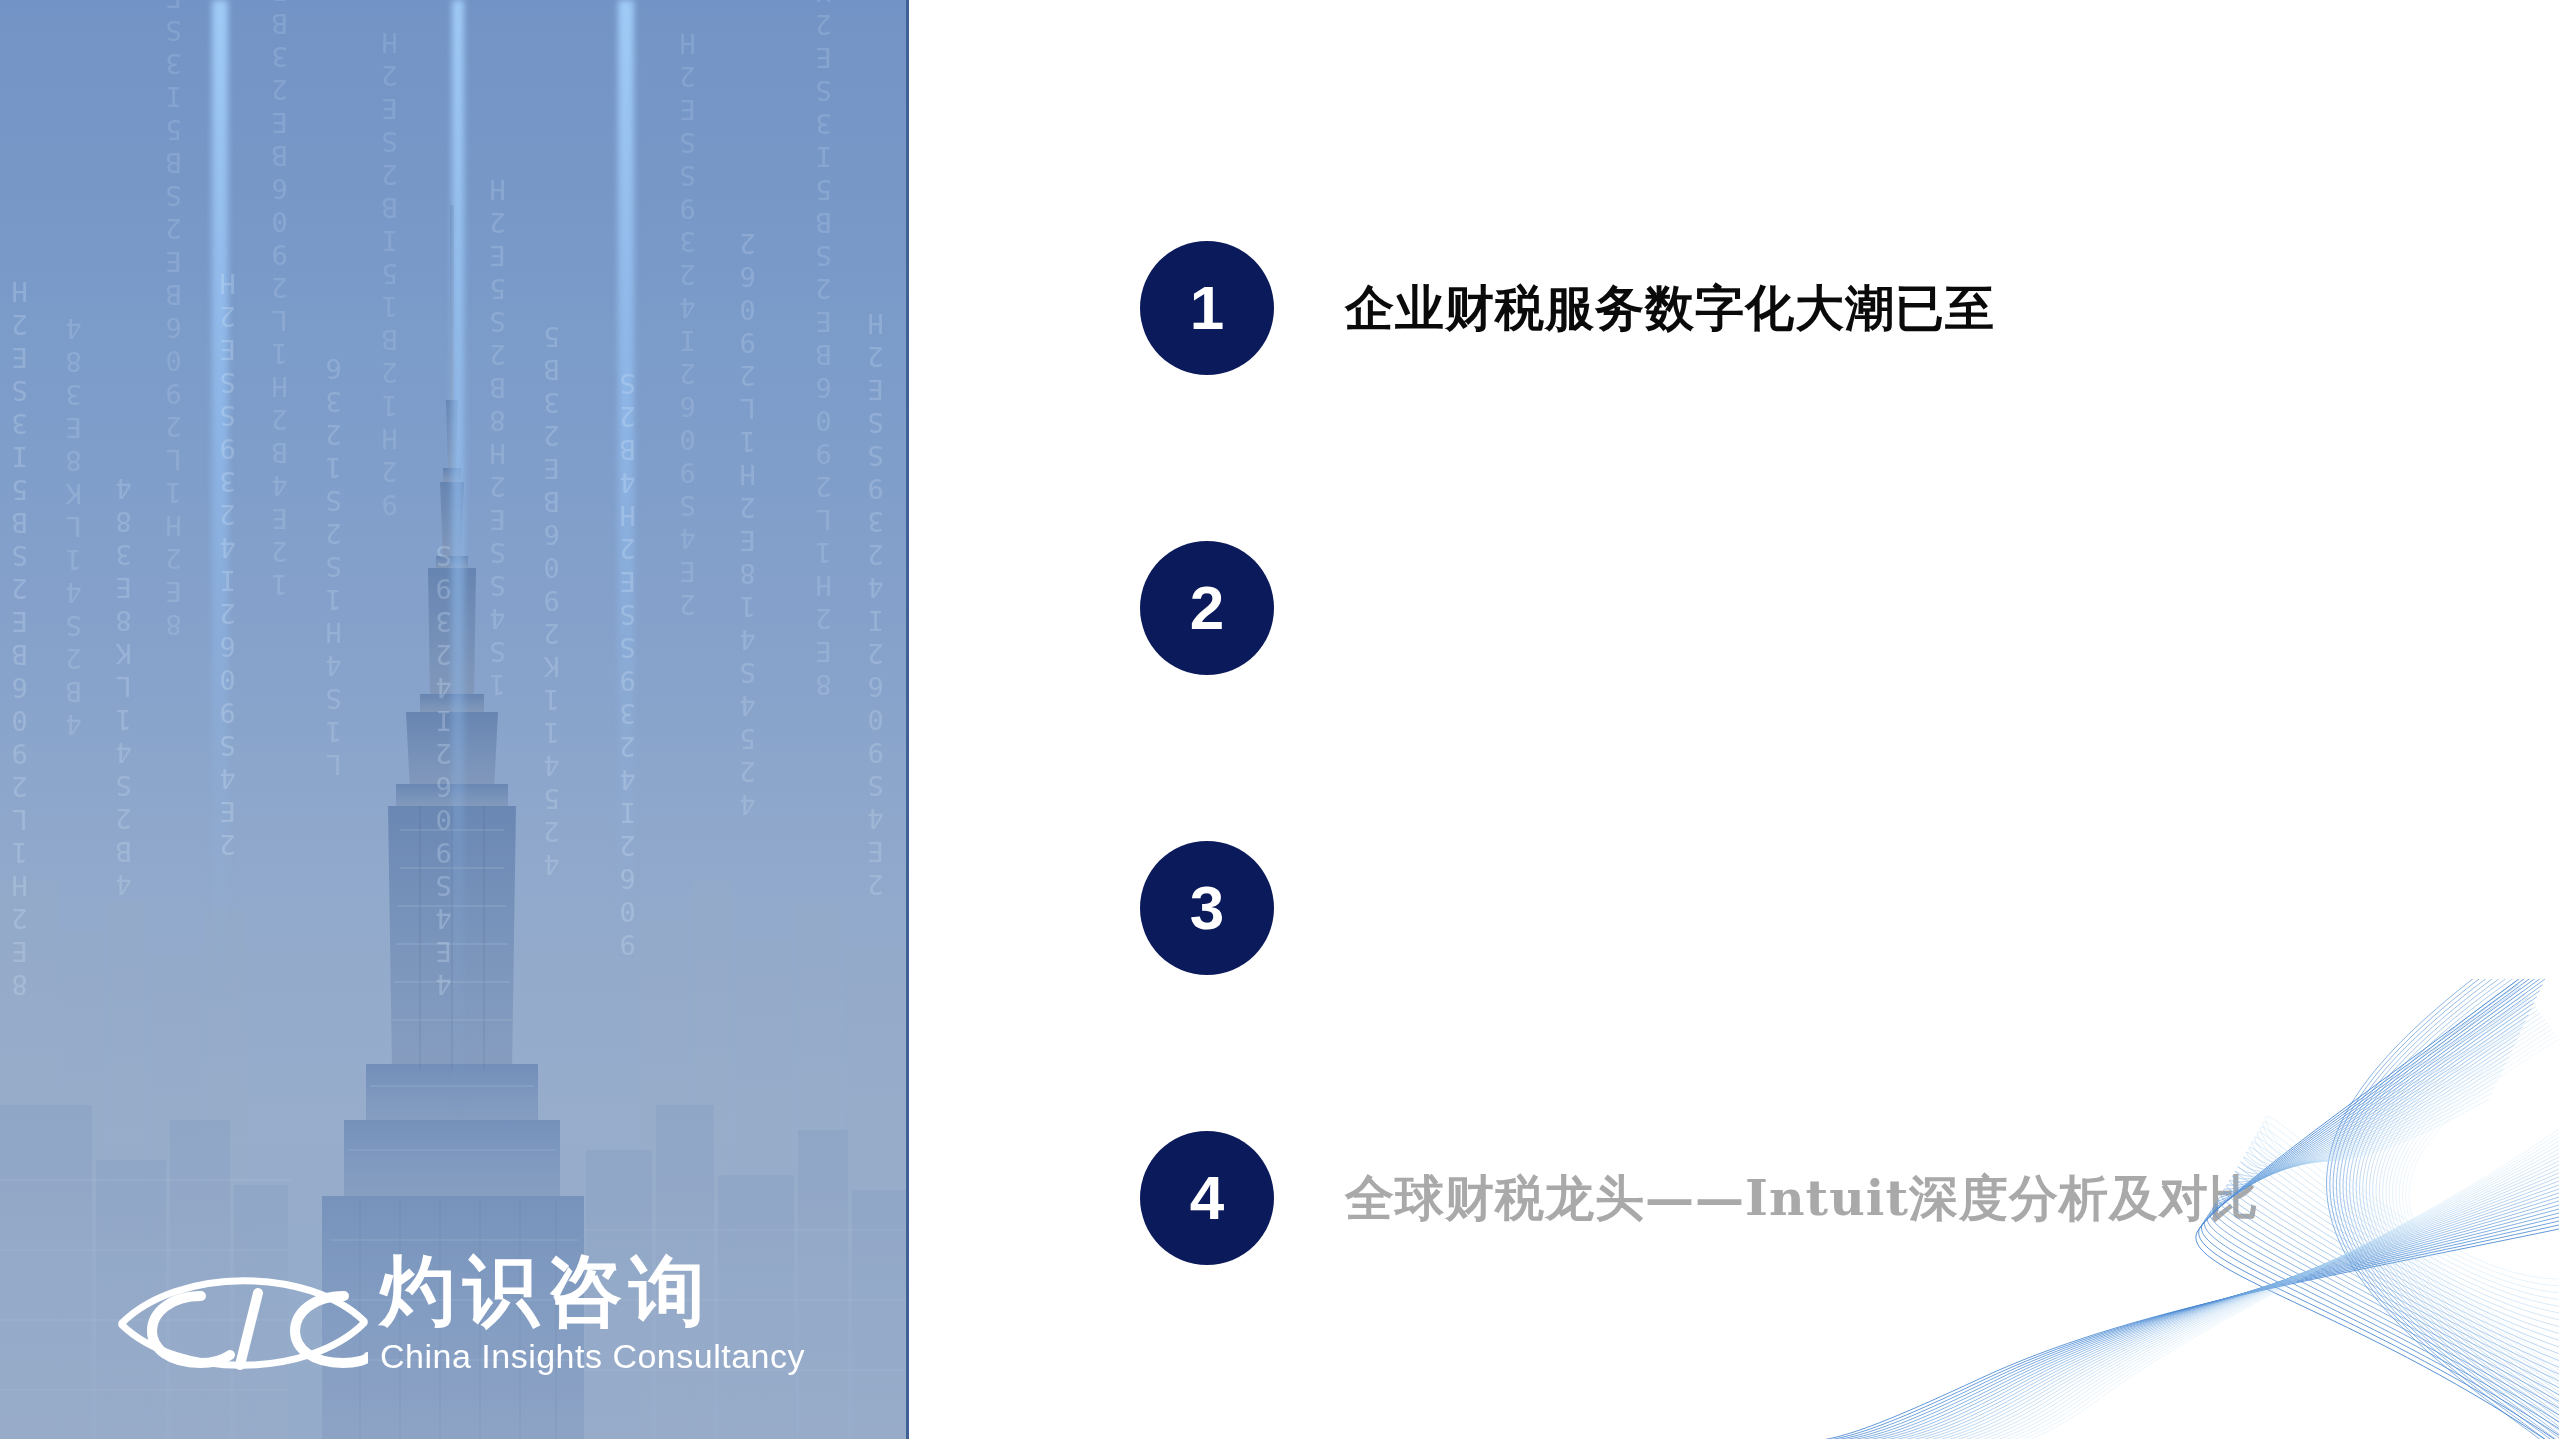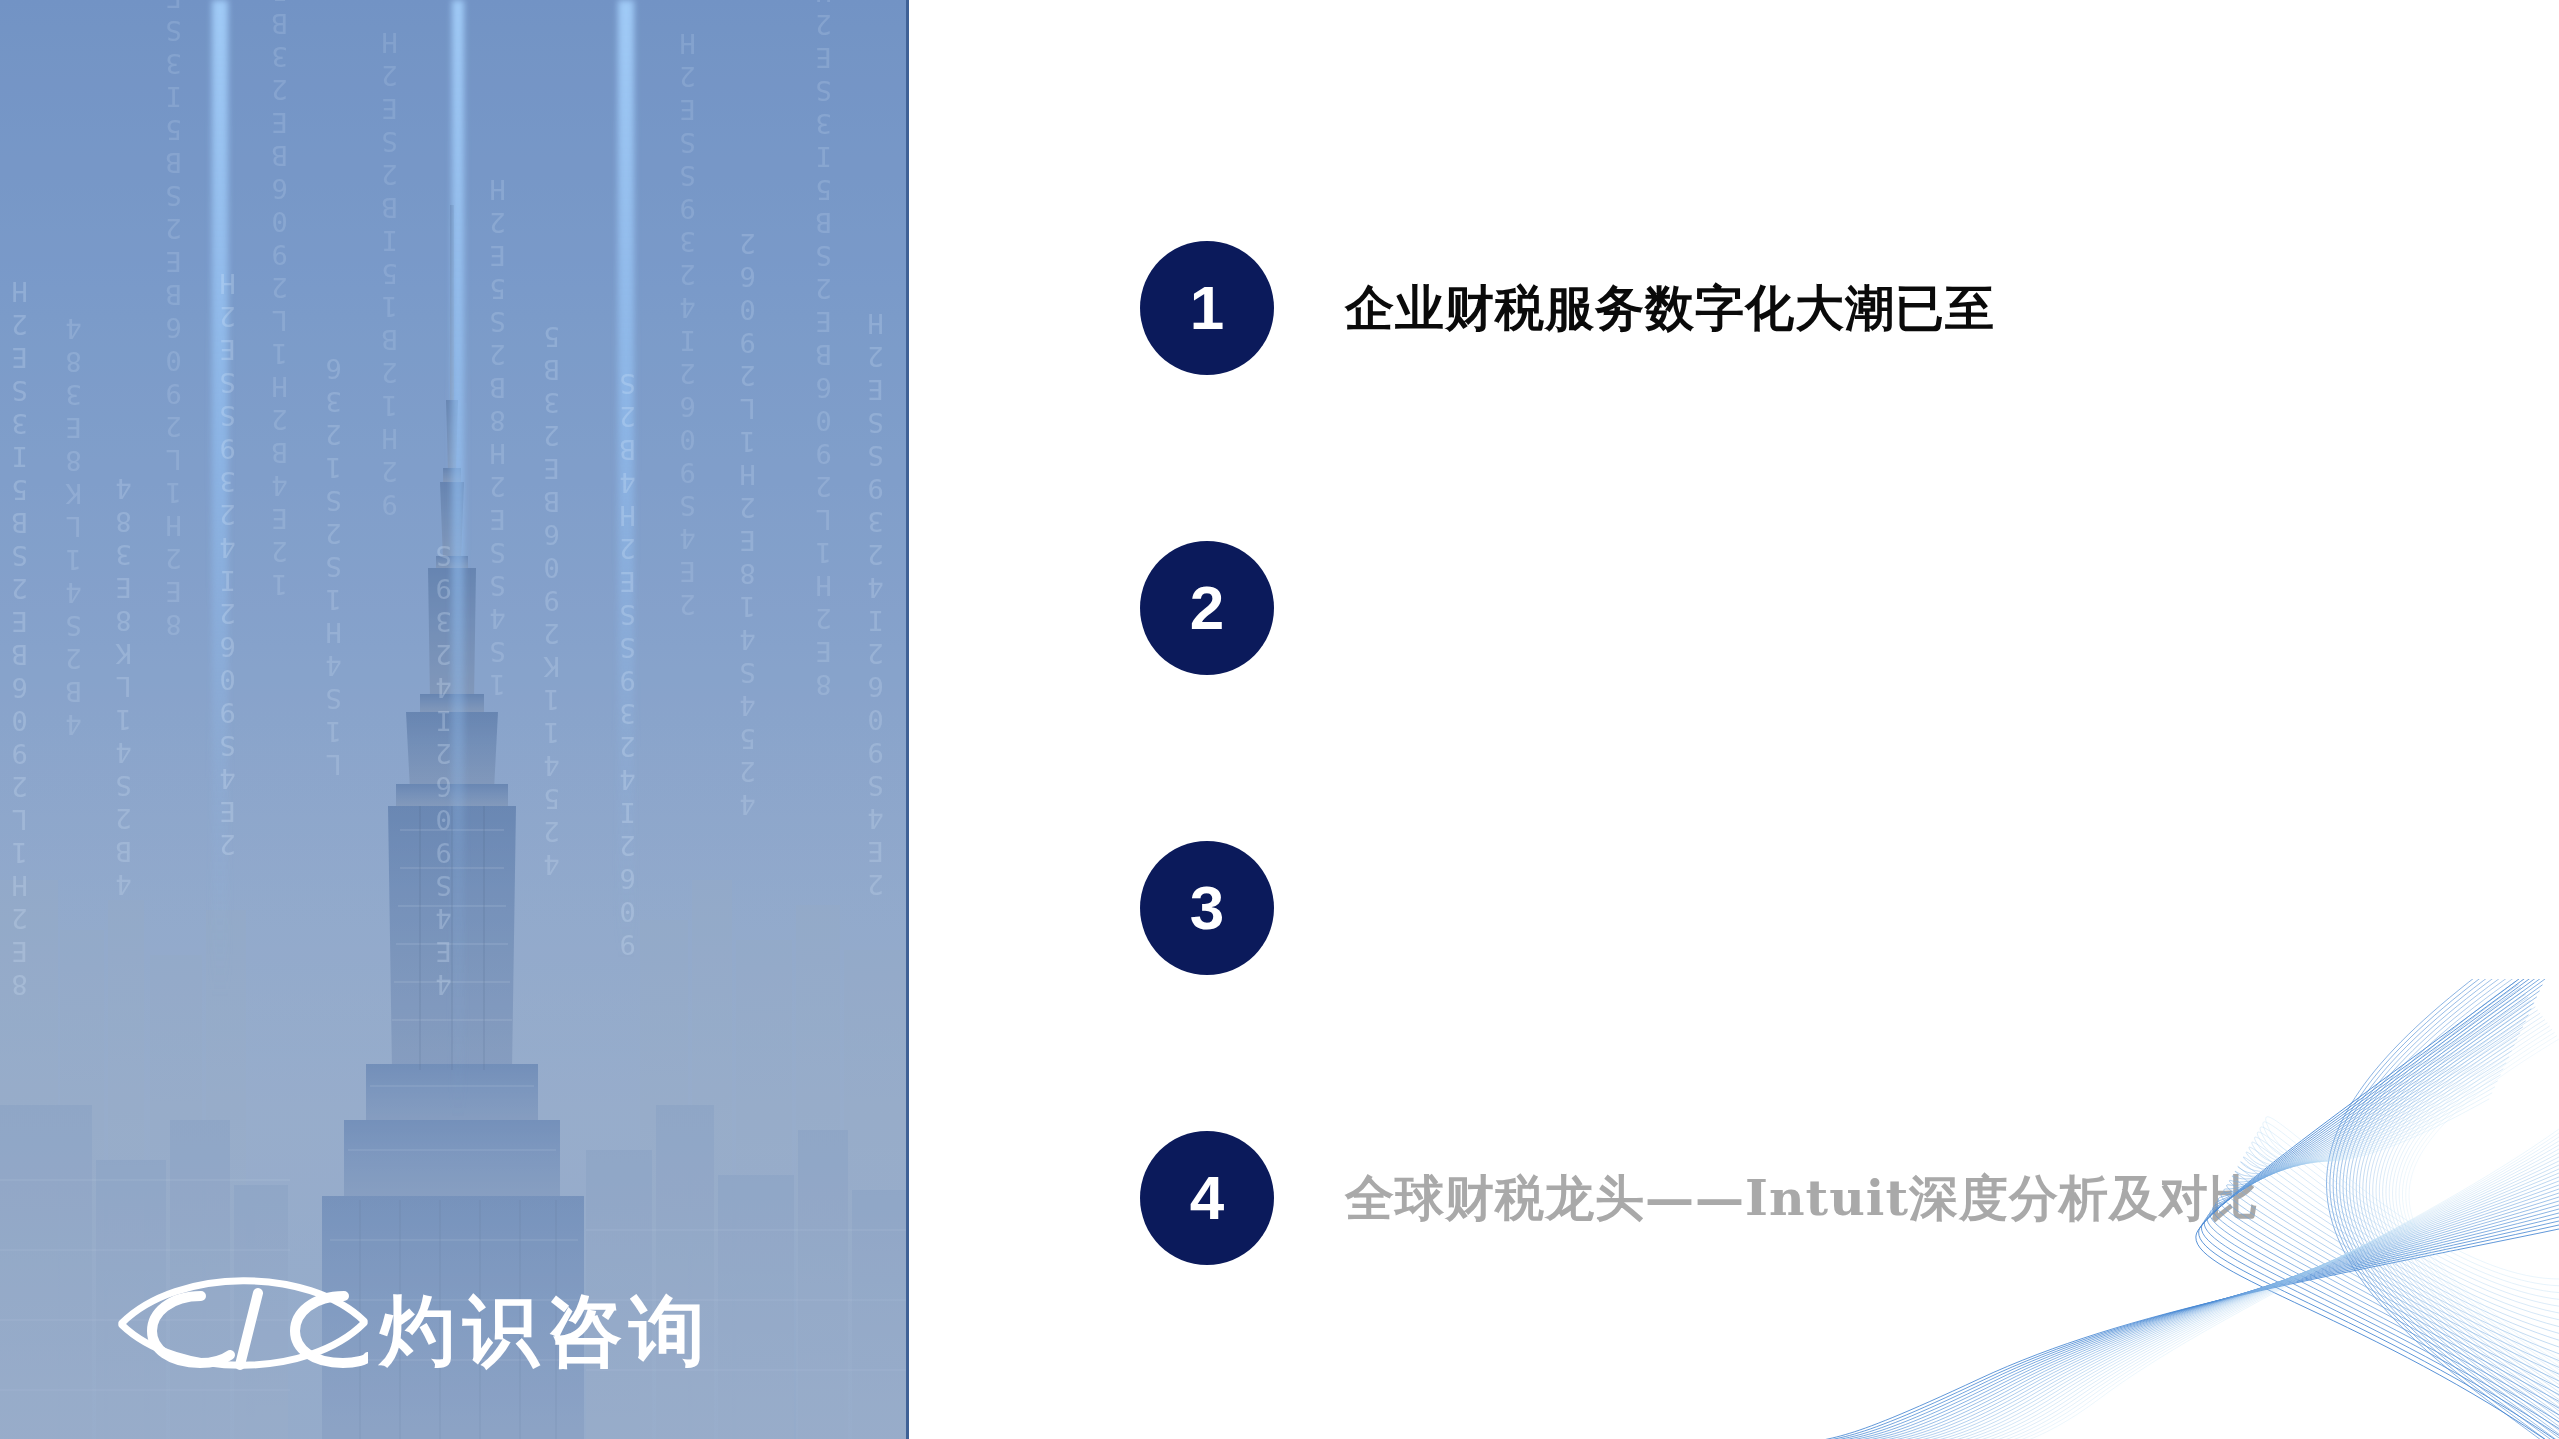--- a/index.html
+++ b/index.html
@@ -83,21 +83,20 @@
     position: absolute;
     left: 0; top: 6px;
     width: 250px;
     height: 140px;
   }
   #cic-wordmark {
     position: absolute;
     left: 262px;
     top: 0px;
     width: 380px;
-    margin-top: 40px;
   }
   #cic-cn {
     font-family: "Liberation Sans", sans-serif;
     font-weight: 700;
     font-size: 76px;
     line-height: 88px;
     letter-spacing: 7px;
     color: #ffffff;
     white-space: nowrap;
   }
@@ -319,20 +318,21 @@
     <div id="cic-logo">
       <svg id="cic-mark" viewBox="0 0 250 140">
         <path d="M4 70 C60 14, 190 14, 246 68" fill="none" stroke="#ffffff" stroke-width="7" stroke-linecap="round"></path>
         <path d="M4 72 C60 126, 190 126, 246 70" fill="none" stroke="#ffffff" stroke-width="7" stroke-linecap="round"></path>
         <path d="M83 43 C52 43, 34 60, 34 78 C34 96, 52 110, 82 110 C95 110, 105 107, 112 102" fill="none" stroke="#ffffff" stroke-width="10" stroke-linecap="round"></path>
         <path d="M226 43 C195 43, 177 60, 177 78 C177 96, 195 110, 225 110 C238 110, 248 107, 250 104" fill="none" stroke="#ffffff" stroke-width="10" stroke-linecap="round"></path>
         <path d="M140 40 L122 112" fill="none" stroke="#ffffff" stroke-width="10" stroke-linecap="round"></path>
       </svg>
       <div id="cic-wordmark">
         <div id="cic-cn">灼识咨询</div>
+        <div id="cic-en">China Insights Consultancy</div>
       </div>
     </div>
   </div>
 
   <div id="agenda">
 
     <div class="agenda-item i0">
       <div class="num-badge">1</div>
       <div class="item-label active">企业财税服务数字化大潮已至</div>
     </div>

